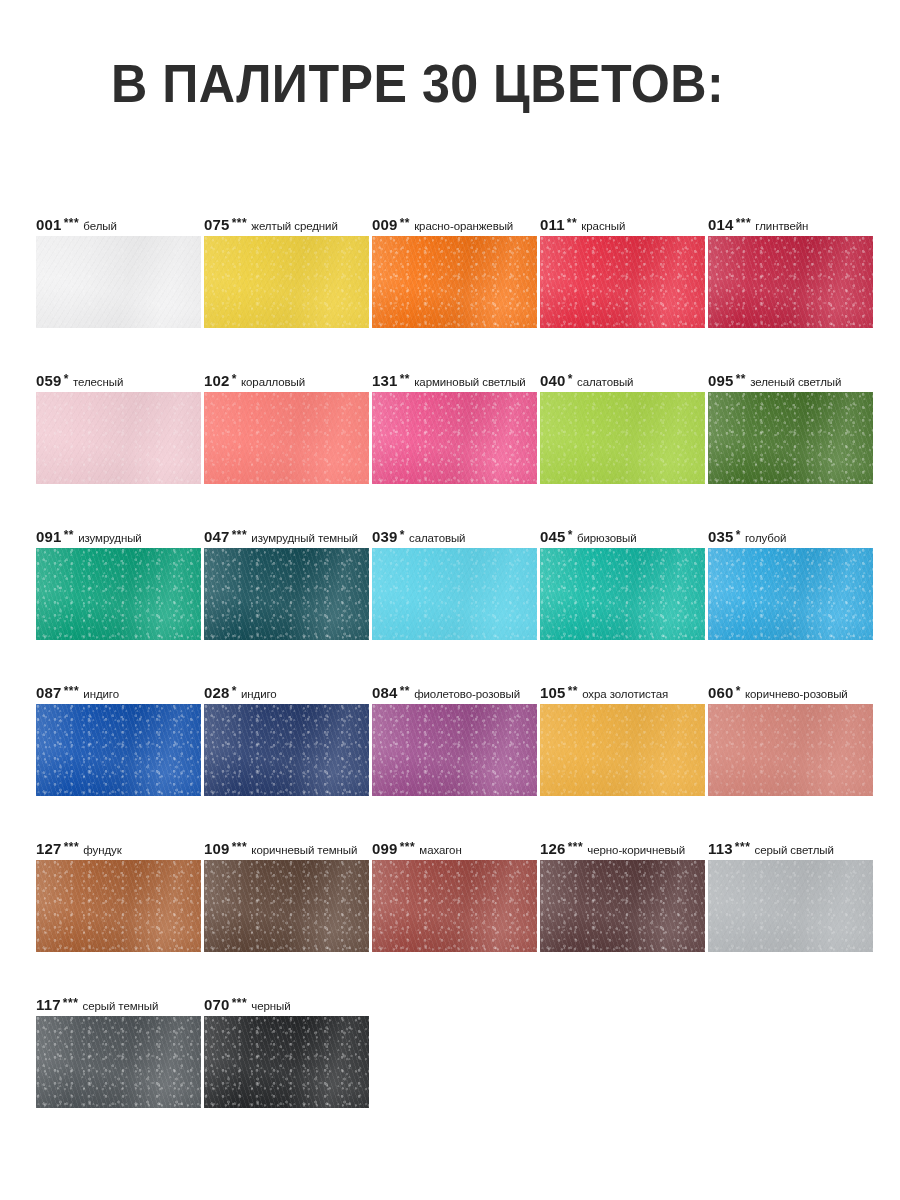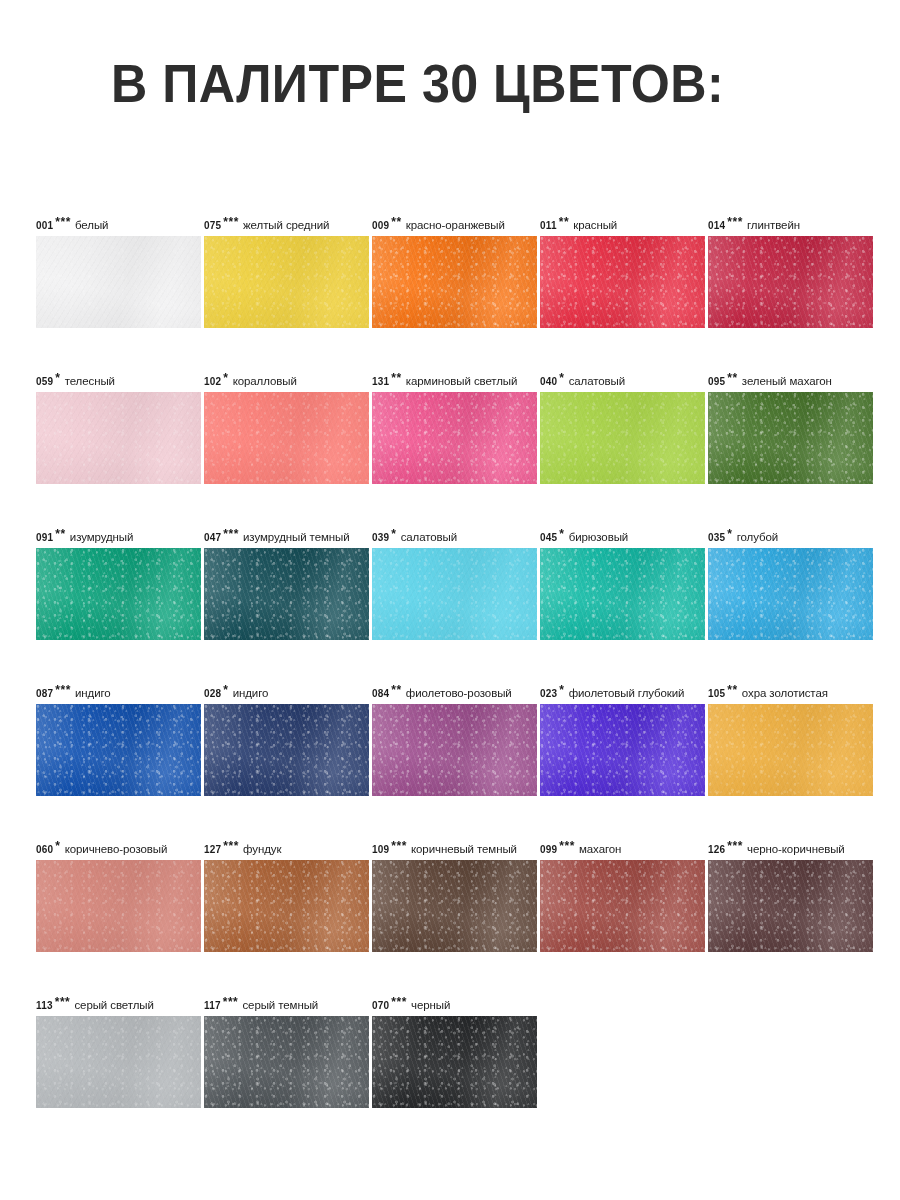--- a/index.html
+++ b/index.html
@@ -50,21 +50,21 @@
   .cell-label {
     height: 22px;
     white-space: nowrap;
     font-size: 11.5px;
     line-height: 22px;
     color: #1c1c1c;
     overflow: visible;
   }
   .lbl-code {
     font-weight: 700;
-    font-size: 10px;
+    font-size: 15px;
     letter-spacing: 0.2px;
   }
   .lbl-stars {
     font-weight: 700;
     font-size: 12px;
     letter-spacing: 0.5px;
     position: relative;
     top: -3px;
     margin-left: 2px;
     margin-right: 1px;
@@ -153,21 +153,21 @@
       </div>
       <div class="cell">
         <div class="cell-label"><span class="lbl-code">131</span><span class="lbl-stars">**</span> <span class="lbl-name">карминовый светлый</span></div>
         <div class="swatch" style="background-color: rgb(242, 83, 143);"></div>
       </div>
       <div class="cell">
         <div class="cell-label"><span class="lbl-code">040</span><span class="lbl-stars">*</span> <span class="lbl-name">салатовый</span></div>
         <div class="swatch light-sw" style="background-color: rgb(169, 212, 72);"></div>
       </div>
       <div class="cell">
-        <div class="cell-label"><span class="lbl-code">095</span><span class="lbl-stars">**</span> <span class="lbl-name">зеленый махагон</span></div>
+        <div class="cell-label"><span class="lbl-code">095</span><span class="lbl-stars">**</span> <span class="lbl-name">зеленый светлый</span></div>
         <div class="swatch" style="background-color: rgb(69, 116, 40);"></div>
       </div>
       <div class="cell">
         <div class="cell-label"><span class="lbl-code">091</span><span class="lbl-stars">**</span> <span class="lbl-name">изумрудный</span></div>
         <div class="swatch" style="background-color: rgb(6, 162, 122);"></div>
       </div>
       <div class="cell">
         <div class="cell-label"><span class="lbl-code">047</span><span class="lbl-stars">***</span> <span class="lbl-name">изумрудный темный</span></div>
         <div class="swatch" style="background-color: rgb(18, 77, 87);"></div>
       </div>
@@ -189,24 +189,20 @@
       </div>
       <div class="cell">
         <div class="cell-label"><span class="lbl-code">028</span><span class="lbl-stars">*</span> <span class="lbl-name">индиго</span></div>
         <div class="swatch" style="background-color: rgb(36, 57, 109);"></div>
       </div>
       <div class="cell">
         <div class="cell-label"><span class="lbl-code">084</span><span class="lbl-stars">**</span> <span class="lbl-name">фиолетово-розовый</span></div>
         <div class="swatch" style="background-color: rgb(157, 76, 142);"></div>
       </div>
       <div class="cell">
-        <div class="cell-label"><span class="lbl-code">023</span><span class="lbl-stars">*</span> <span class="lbl-name">фиолетовый глубокий</span></div>
-        <div class="swatch" style="background-color: rgb(80, 39, 218);"></div>
-      </div>
-      <div class="cell">
         <div class="cell-label"><span class="lbl-code">105</span><span class="lbl-stars">**</span> <span class="lbl-name">охра золотистая</span></div>
         <div class="swatch light-sw" style="background-color: rgb(239, 177, 67);"></div>
       </div>
       <div class="cell">
         <div class="cell-label"><span class="lbl-code">060</span><span class="lbl-stars">*</span> <span class="lbl-name">коричнево-розовый</span></div>
         <div class="swatch light-sw" style="background-color: rgb(213, 134, 123);"></div>
       </div>
       <div class="cell">
         <div class="cell-label"><span class="lbl-code">127</span><span class="lbl-stars">***</span> <span class="lbl-name">фундук</span></div>
         <div class="swatch" style="background-color: rgb(172, 96, 50);"></div>

